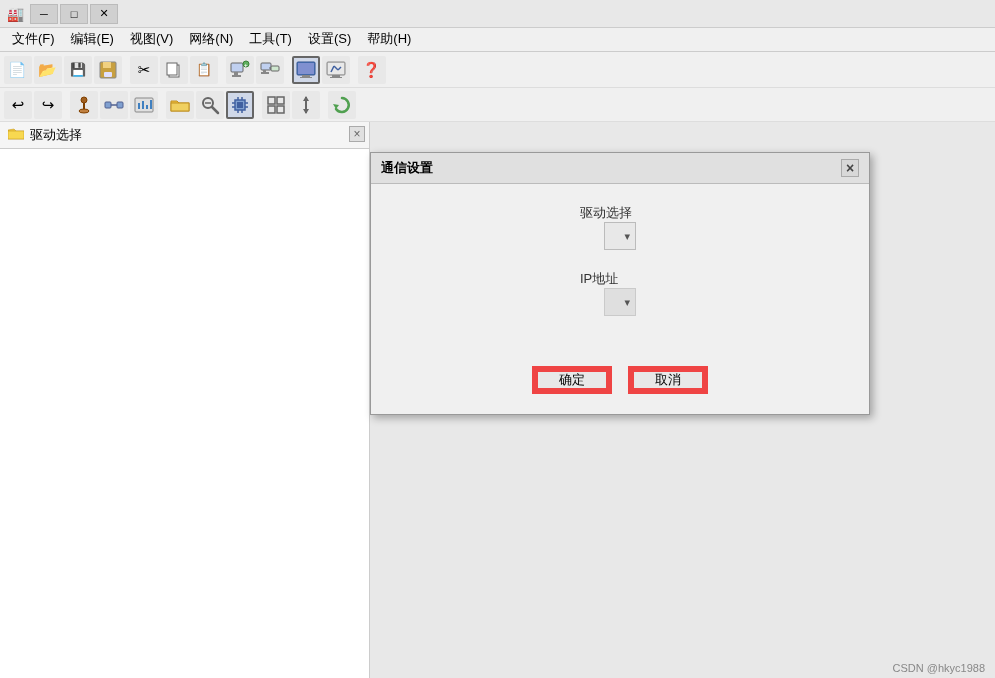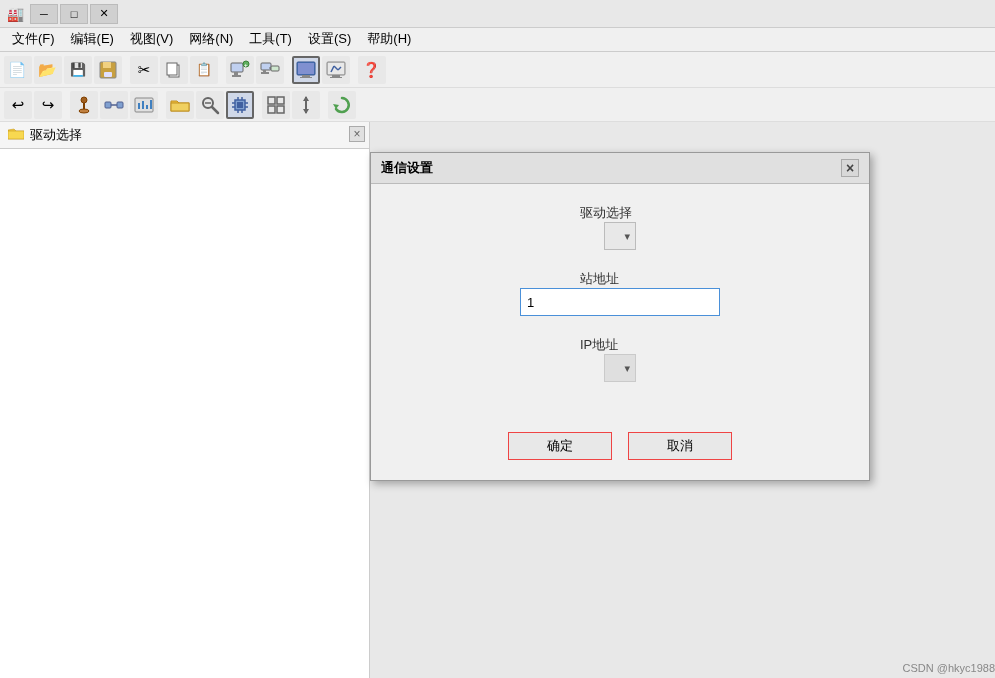--- a/index.html
+++ b/index.html
@@ -243,37 +243,37 @@
       color: #555;
       pointer-events: none;
     }
     #dialog-footer {
       display: flex;
       justify-content: center;
       gap: 16px;
       padding: 10px 20px 20px;
     }
     .dlg-btn {
-      width: 104px;
+      width: 80px;
       height: 28px;
       background: #e8e8e8;
-      border: 1px solid #ef4444;
+      border: 6px solid #ef4444;
       cursor: pointer;
       font-size: 13px;
       display: flex;
       align-items: center;
       justify-content: center;
       font-family: Liberation Mono, monospace;
     }
 
     
     #watermark {
       position: absolute;
       bottom: 4px;
-      right: 0;
+      right: 10px;
       font-size: 11px;
       color: #888;
     }
 
     
     .tb-icon {
       width: 22px;
       height: 22px;
       display: flex;
       align-items: center;
@@ -520,24 +520,20 @@
           <div class="form-row">
             <span class="form-label">驱动选择</span>
             <div class="form-control-wrapper">
               <select class="form-select">
                 <option value=""></option>
               </select>
               <span class="select-arrow">▾</span>
             </div>
           </div>
 
-          <div class="form-row">
-            <span class="form-label">站地址</span>
-            <input class="form-input" type="text" value="1" style="">
-          </div>
 
           <div class="form-row">
             <span class="form-label">IP地址</span>
             <div class="form-control-wrapper">
               <select class="form-select form-select-disabled" disabled="">
                 <option value=""></option>
               </select>
               <span class="select-arrow">▾</span>
             </div>
           </div>

